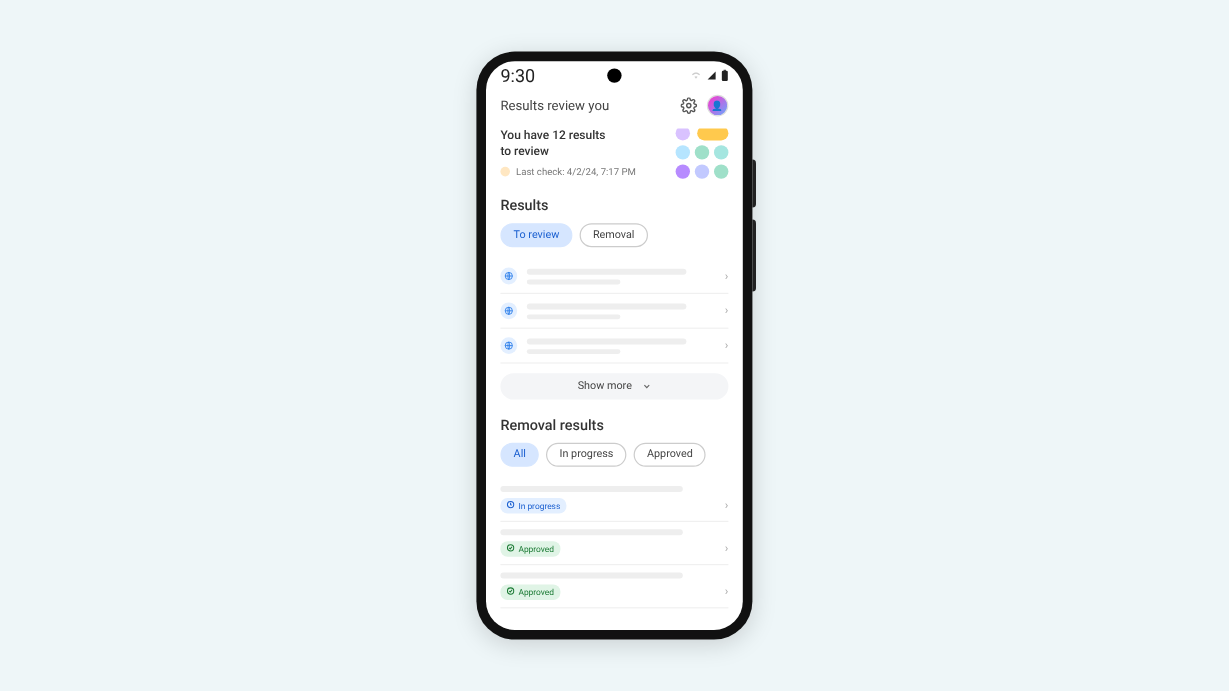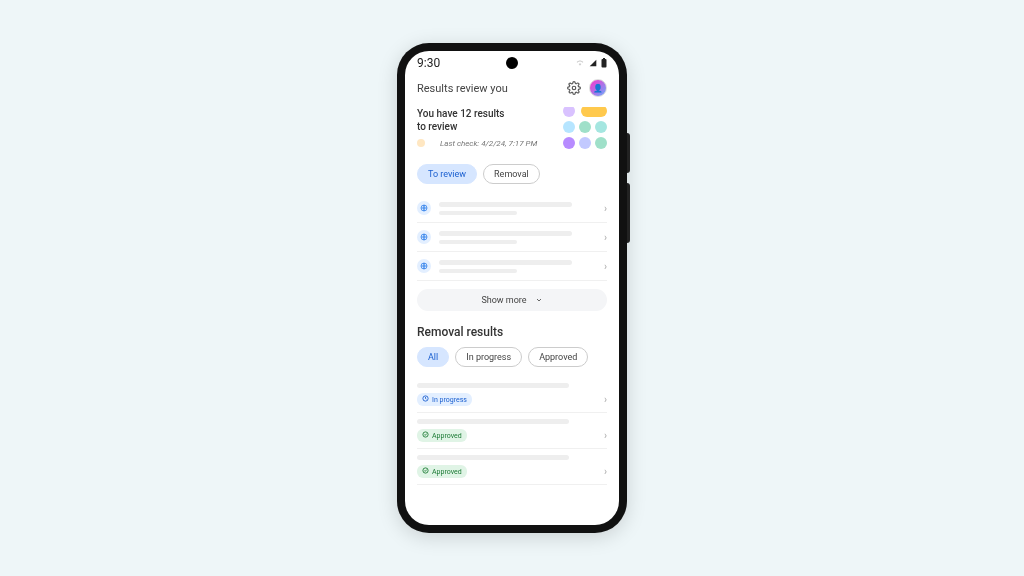--- a/index.html
+++ b/index.html
@@ -49,21 +49,21 @@
     background: #000;
     border-radius: 50%;
     z-index: 10;
   }
   .status-bar {
     height: 24px;
     display: flex;
     align-items: center;
     justify-content: space-between;
     padding: 0 12px;
-    font-size: 12px;
+    font-size: 15px;
     color: #222;
   }
   .status-right { display: flex; gap: 3px; align-items: center; }
   .header {
     display: flex;
     align-items: center;
     justify-content: space-between;
     padding: 4px 12px 10px;
   }
   .header-title { font-size: 11px; color: #444; }
@@ -72,21 +72,21 @@
   .avatar {
     width: 18px; height: 18px; border-radius: 50%;
     background: linear-gradient(135deg,#f3c,#6af);
     border: 1px solid #ddd;
     display: flex; align-items: center; justify-content: center;
     font-size: 8px; color: #fff;
   }
   .content { padding: 0 12px; height: calc(100% - 58px); overflow: hidden; }
   .hero { position: relative; margin-bottom: 16px; }
   .hero-title { font-size: 10px; font-weight: 500; color: #333; line-height: 1.3; max-width: 130px; }
-  .last-check { display: flex; gap: 15px; margin-top: 6px; font-style: italic; }
+  .last-check { display: flex; gap: 5px; margin-top: 6px; }
   .lc-dot { width: 8px; height: 8px; border-radius: 50%; background: #ffe7c2; }
   .lc-text { font-size: 8px; color: #777; }
   .dots-grid {
     position: absolute; right: 0; top: -2px;
     display: grid; grid-template-columns: repeat(3, 12px); gap: 4px;
   }
   .dot { width: 12px; height: 12px; border-radius: 50%; }
   .dot.pill { width: 26px; border-radius: 6px; grid-column: 2 / span 2; justify-self: end; }
   .section-title { font-size: 12px; color: #333; font-weight: 500; margin-bottom: 8px; }
   .chips { display: flex; gap: 6px; margin-bottom: 10px; }
@@ -176,20 +176,21 @@
             <div class="dot" style="background: rgb(182, 229, 255);"></div>
             <div class="dot" style="background: rgb(159, 224, 201);"></div>
             <div class="dot" style="background: rgb(165, 230, 224);"></div>
             <div class="dot" style="background: rgb(183, 139, 255);"></div>
             <div class="dot" style="background: rgb(194, 201, 255);"></div>
             <div class="dot" style="background: rgb(159, 224, 201);"></div>
           </div>
       </div>
 
       <div>
+        <div class="section-title">Results</div>
         <div class="chips" id="results-chips">
             <div class="chip active">To review</div>
             <div class="chip">Removal</div>
           </div>
 
         <div id="results-rows">
             <div class="result-row">
     <div class="row-icon-wrap">
       <svg viewBox="0 0 24 24" fill="none" stroke="currentColor" stroke-width="2">
                   <circle cx="12" cy="12" r="9"></circle>

